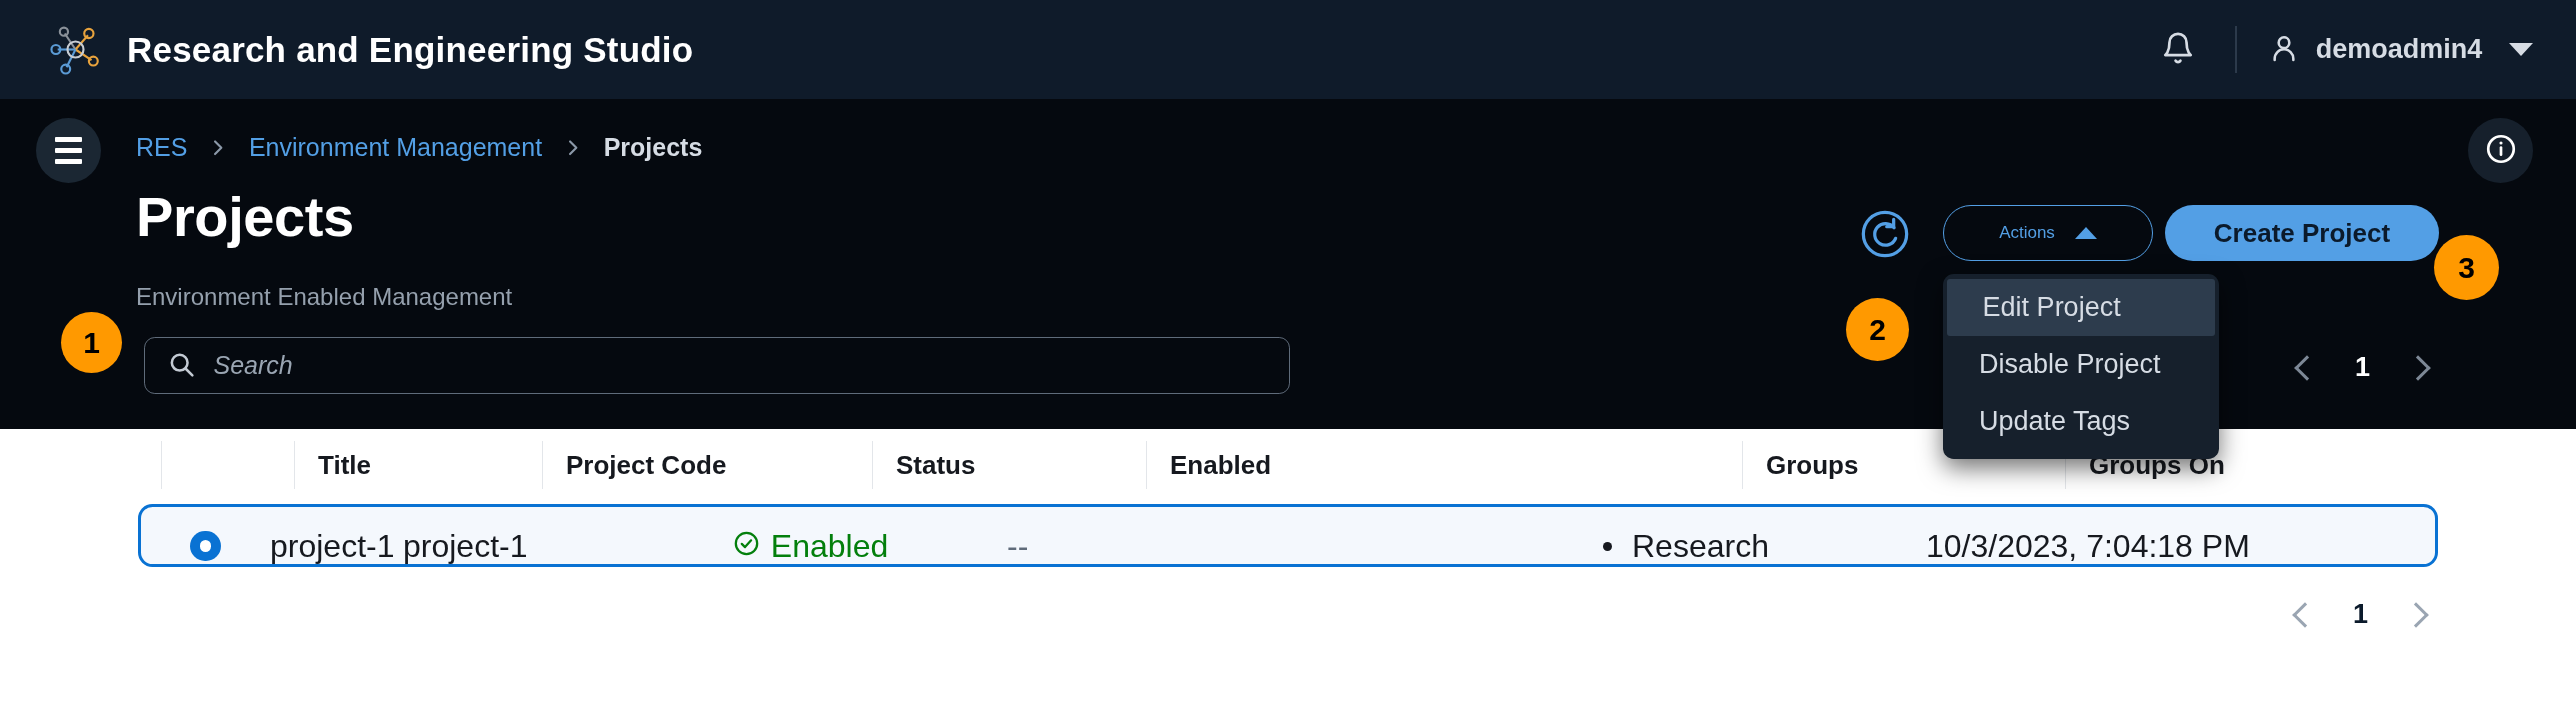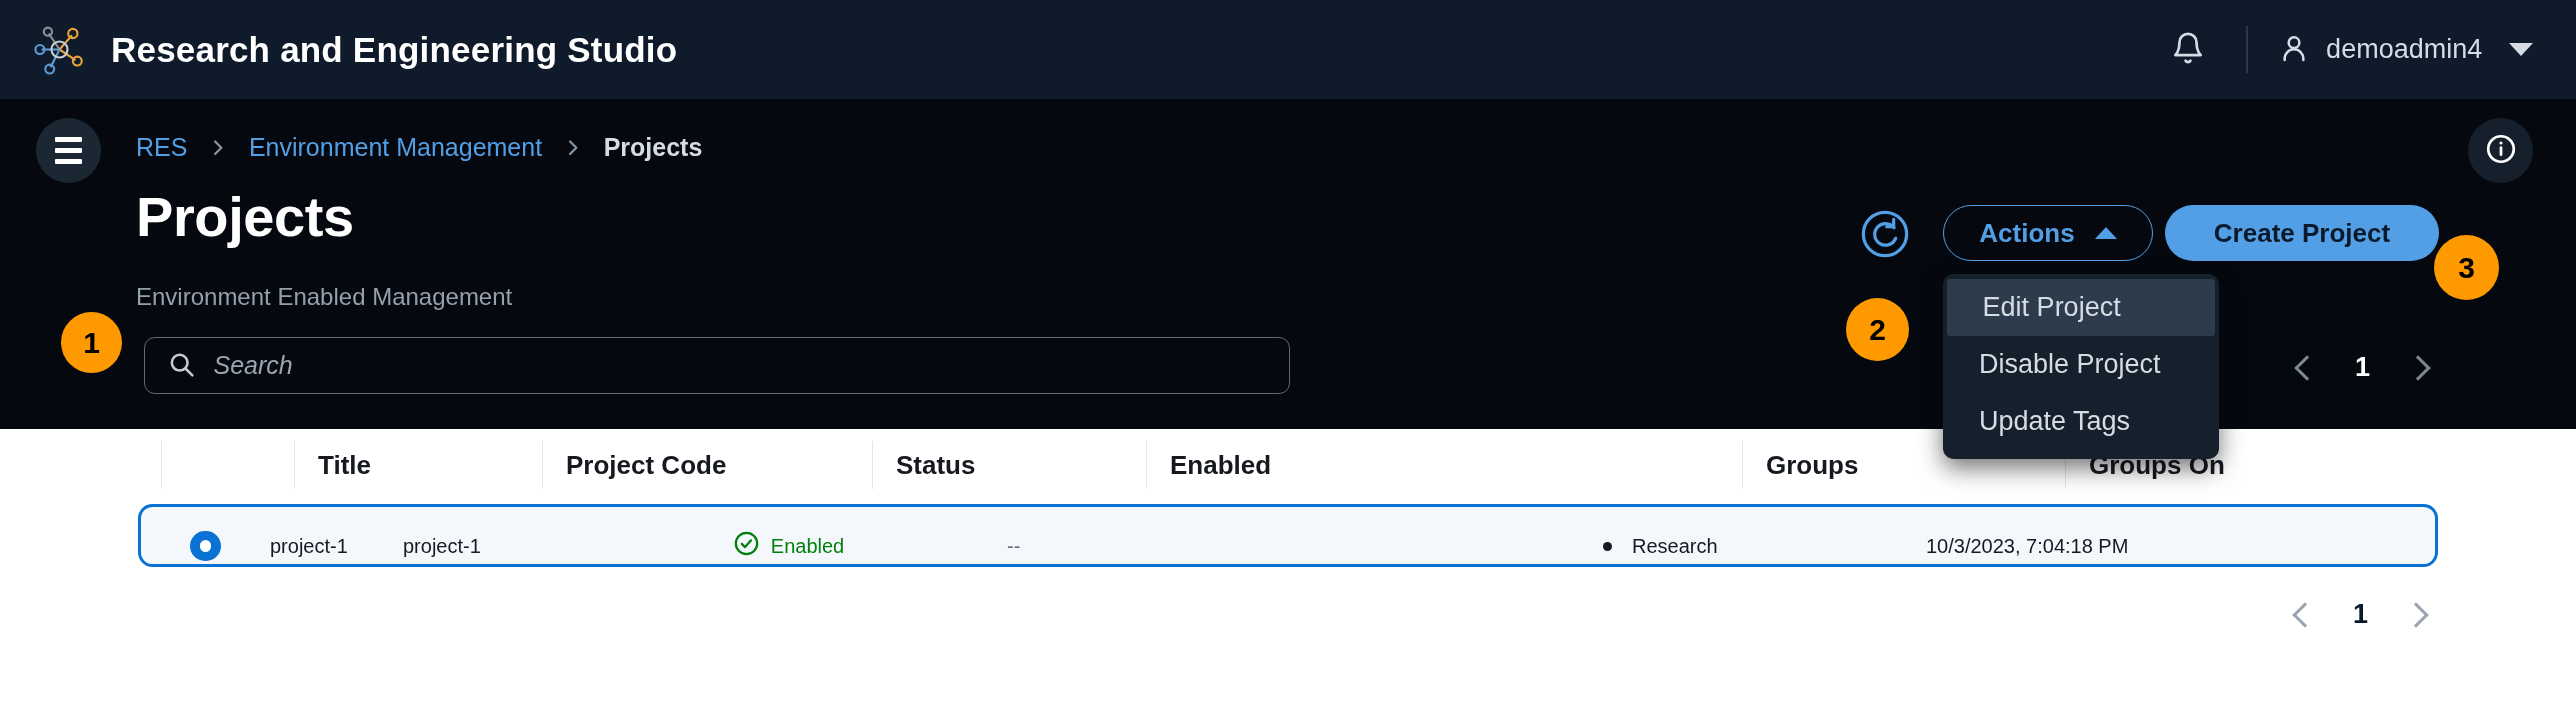--- a/index.html
+++ b/index.html
@@ -10,36 +10,36 @@
     overflow: hidden;
   }
   #root { position: relative; width: 2576px; height: 709px; }
 
   
   .topnav {
     position: absolute; left: 0; top: 0; width: 2576px; height: 99px;
     background: #0f1b2a;
     display: flex; align-items: center;
   }
-  .brand { display: flex; align-items: center; padding-left: 31px; gap: 23px; }
+  .brand { display: flex; align-items: center; padding-left: 47px; gap: 23px; }
   .brand-logo { width: 57px; height: 57px; display: block; }
   .brand-title {
     color: #ffffff; font-size: 35px; font-weight: bold; letter-spacing: 0.2px;
     white-space: nowrap;
   }
   .topnav-right {
     margin-left: auto; display: flex; align-items: center;
     padding-right: 43px; gap: 0;
   }
   .bell-btn {
     width: 54px; height: 54px; display: flex; align-items: center; justify-content: center;
   }
   .nav-divider { width: 1.8px; height: 47px; background: #2c3a4b; margin: 0 30.5px; }
   .user-chip { display: flex; align-items: center; gap: 16px; }
-  .user-name { color: #d6dce4; font-size: 27px; font-weight: normal; white-space: nowrap; }
+  .user-name { color: #d6dce4; font-size: 27px; font-weight: bold; white-space: nowrap; }
   .caret-down {
     width: 0; height: 0; border-left: 12.6px solid transparent; border-right: 12.6px solid transparent;
     border-top: 13.5px solid #d6dce4; margin-left: 10.8px;
   }
 
   
   .darkpane {
     position: absolute; left: 0; top: 99px; width: 2576px; height: 330px;
     background: #05090f;
   }
@@ -88,21 +88,21 @@
 
   
   .refresh-btn {
     position: absolute; left: 1858px; top: 208px; width: 54px; height: 54px;
     display: flex; align-items: center; justify-content: center;
   }
   .actions-btn {
     position: absolute; left: 1943px; top: 205px; width: 210px; height: 56px;
     border: 1.8px solid #539fe5; border-radius: 28px; background: transparent;
     display: flex; align-items: center; justify-content: center; gap: 20px;
-    color: #539fe5; font-size: 26px; font-weight: bold; cursor: pointer;
+    color: #539fe5; font-size: 17px; font-weight: normal; cursor: pointer;
   }
   .caret-up {
     width: 0; height: 0; border-left: 11.7px solid transparent; border-right: 11.7px solid transparent;
     border-bottom: 12.6px solid #539fe5;
   }
   .create-btn {
     position: absolute; left: 2165px; top: 205px; width: 274px; height: 56px;
     border: none; border-radius: 28px; background: #539fe5;
     color: #0b1a2b; font-size: 26px; font-weight: bold; cursor: pointer;
     font-family: "Liberation Sans", sans-serif;
@@ -156,21 +156,21 @@
     color: #16191f; font-size: 26px; font-weight: bold;
     border-left: 1.8px solid #e3e6ea; height: 48px; display: flex; align-items: center;
     padding-left: 23px;
   }
   .th.first { border-left: none; }
   .row {
     position: absolute; left: 138px; top: 504px; width: 2300px; height: 63px;
     background: #f4f8fd; border: 3.6px solid #0972d3; border-radius: 14.4px;
     display: flex; align-items: center;
   }
-  .cell { font-size: 20px; color: #16191f; display: flex; align-items: center; margin-top: 21px; }
+  .cell { font-size: 32px; color: #16191f; display: flex; align-items: center; margin-top: 21px; }
   .radio {
     width: 30.5px; height: 30.5px; border-radius: 50%; background: #0972d3;
     display: flex; align-items: center; justify-content: center;
   }
   .radio-dot { width: 11.7px; height: 11.7px; border-radius: 50%; background: #ffffff; }
   .status-cell { display: flex; align-items: center; gap: 10.8px; color: #037f0c; }
   .bullet { width: 9px; height: 9px; border-radius: 50%; background: #16191f; margin-right: 20px; }
   .dash { color: #5f6b7a; }
 </style>
 </head>

